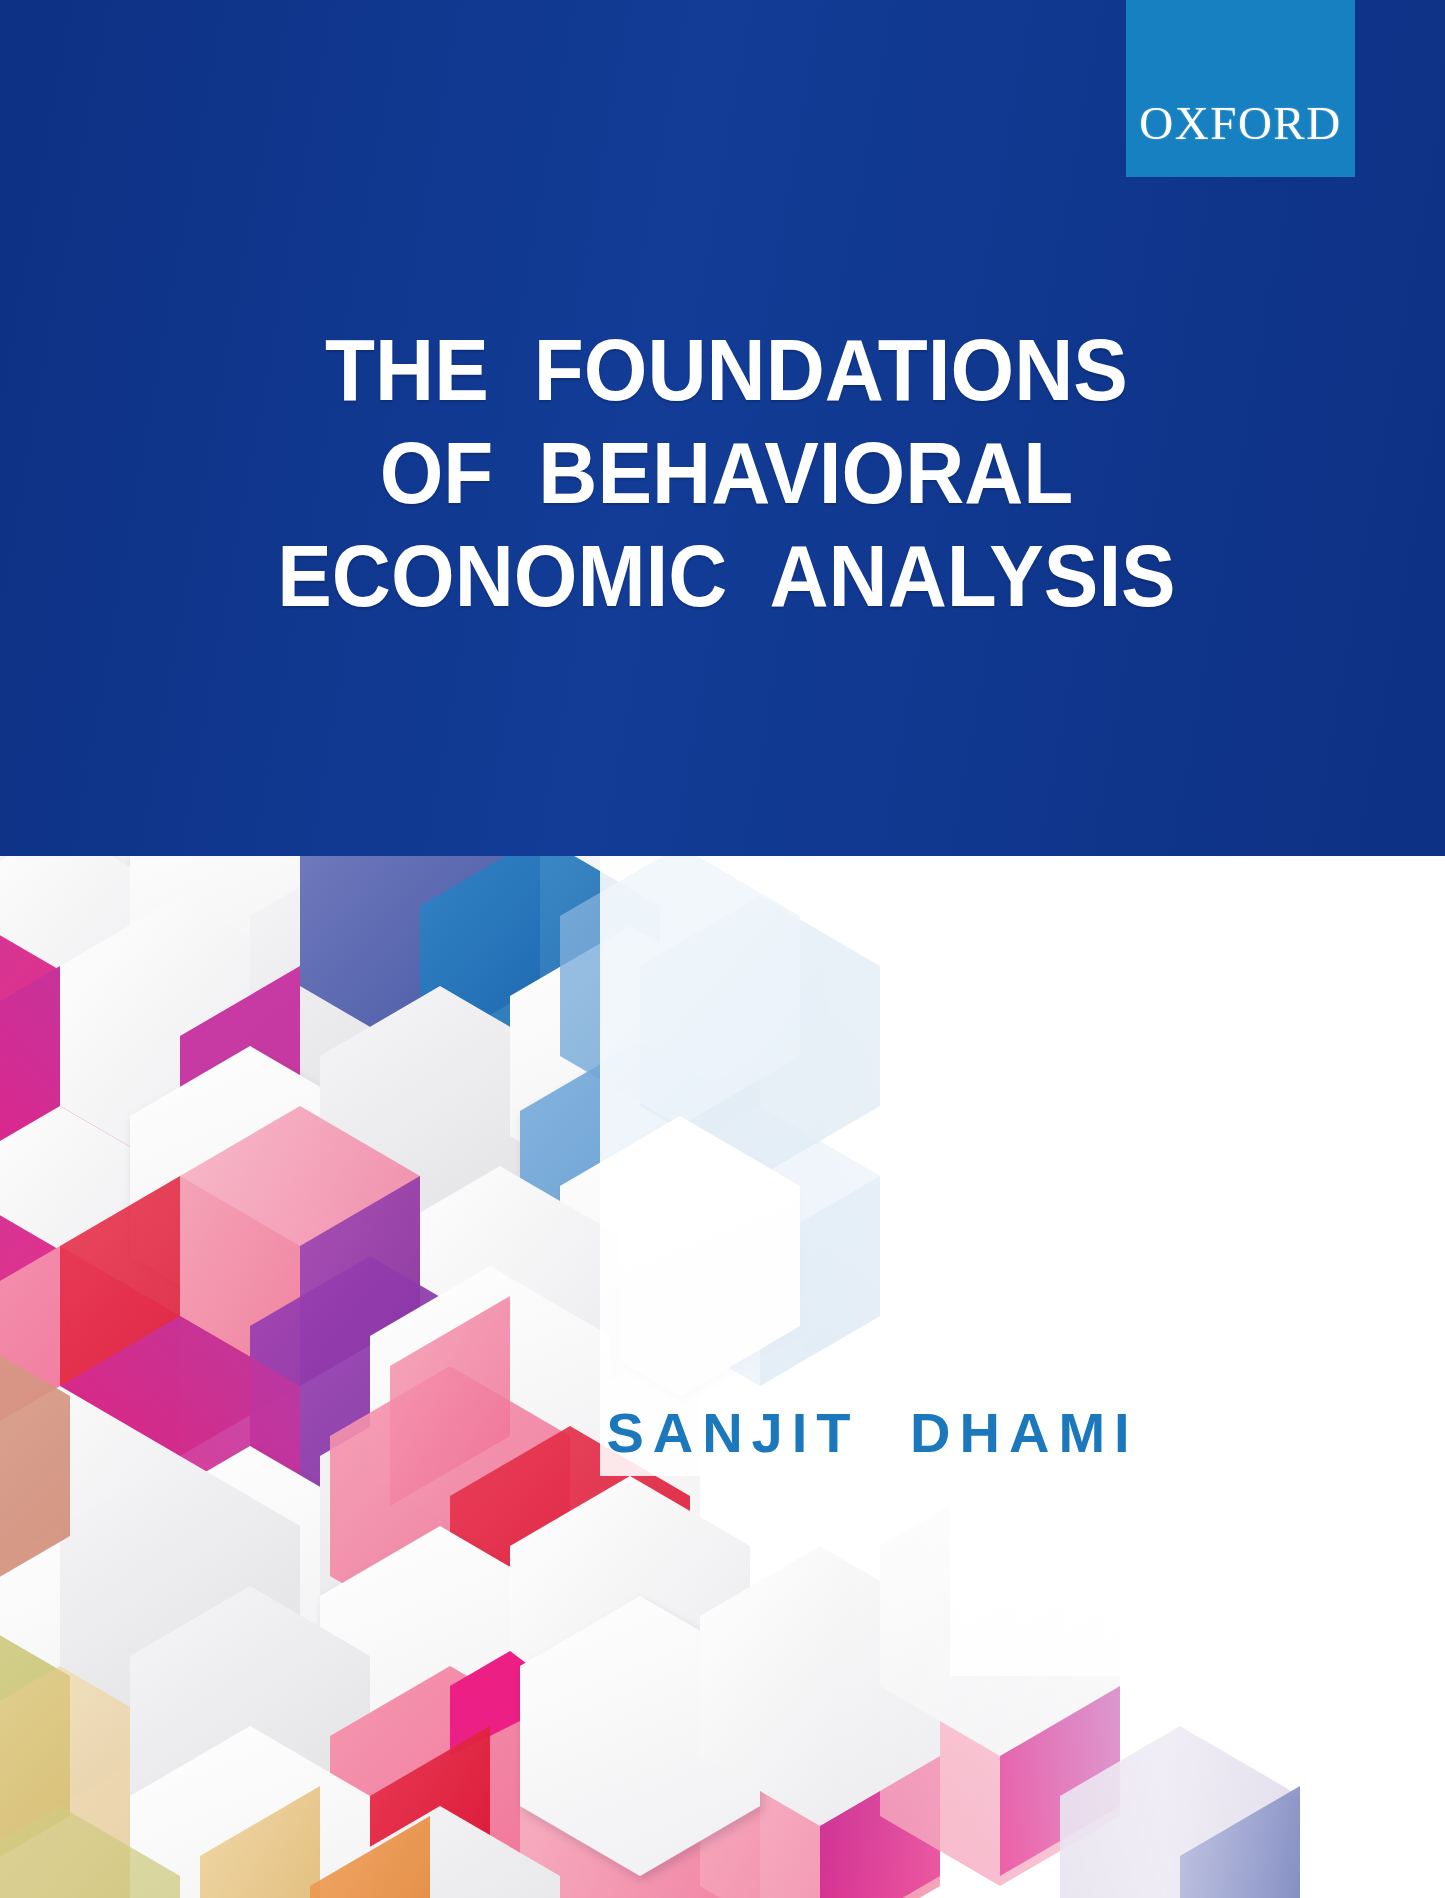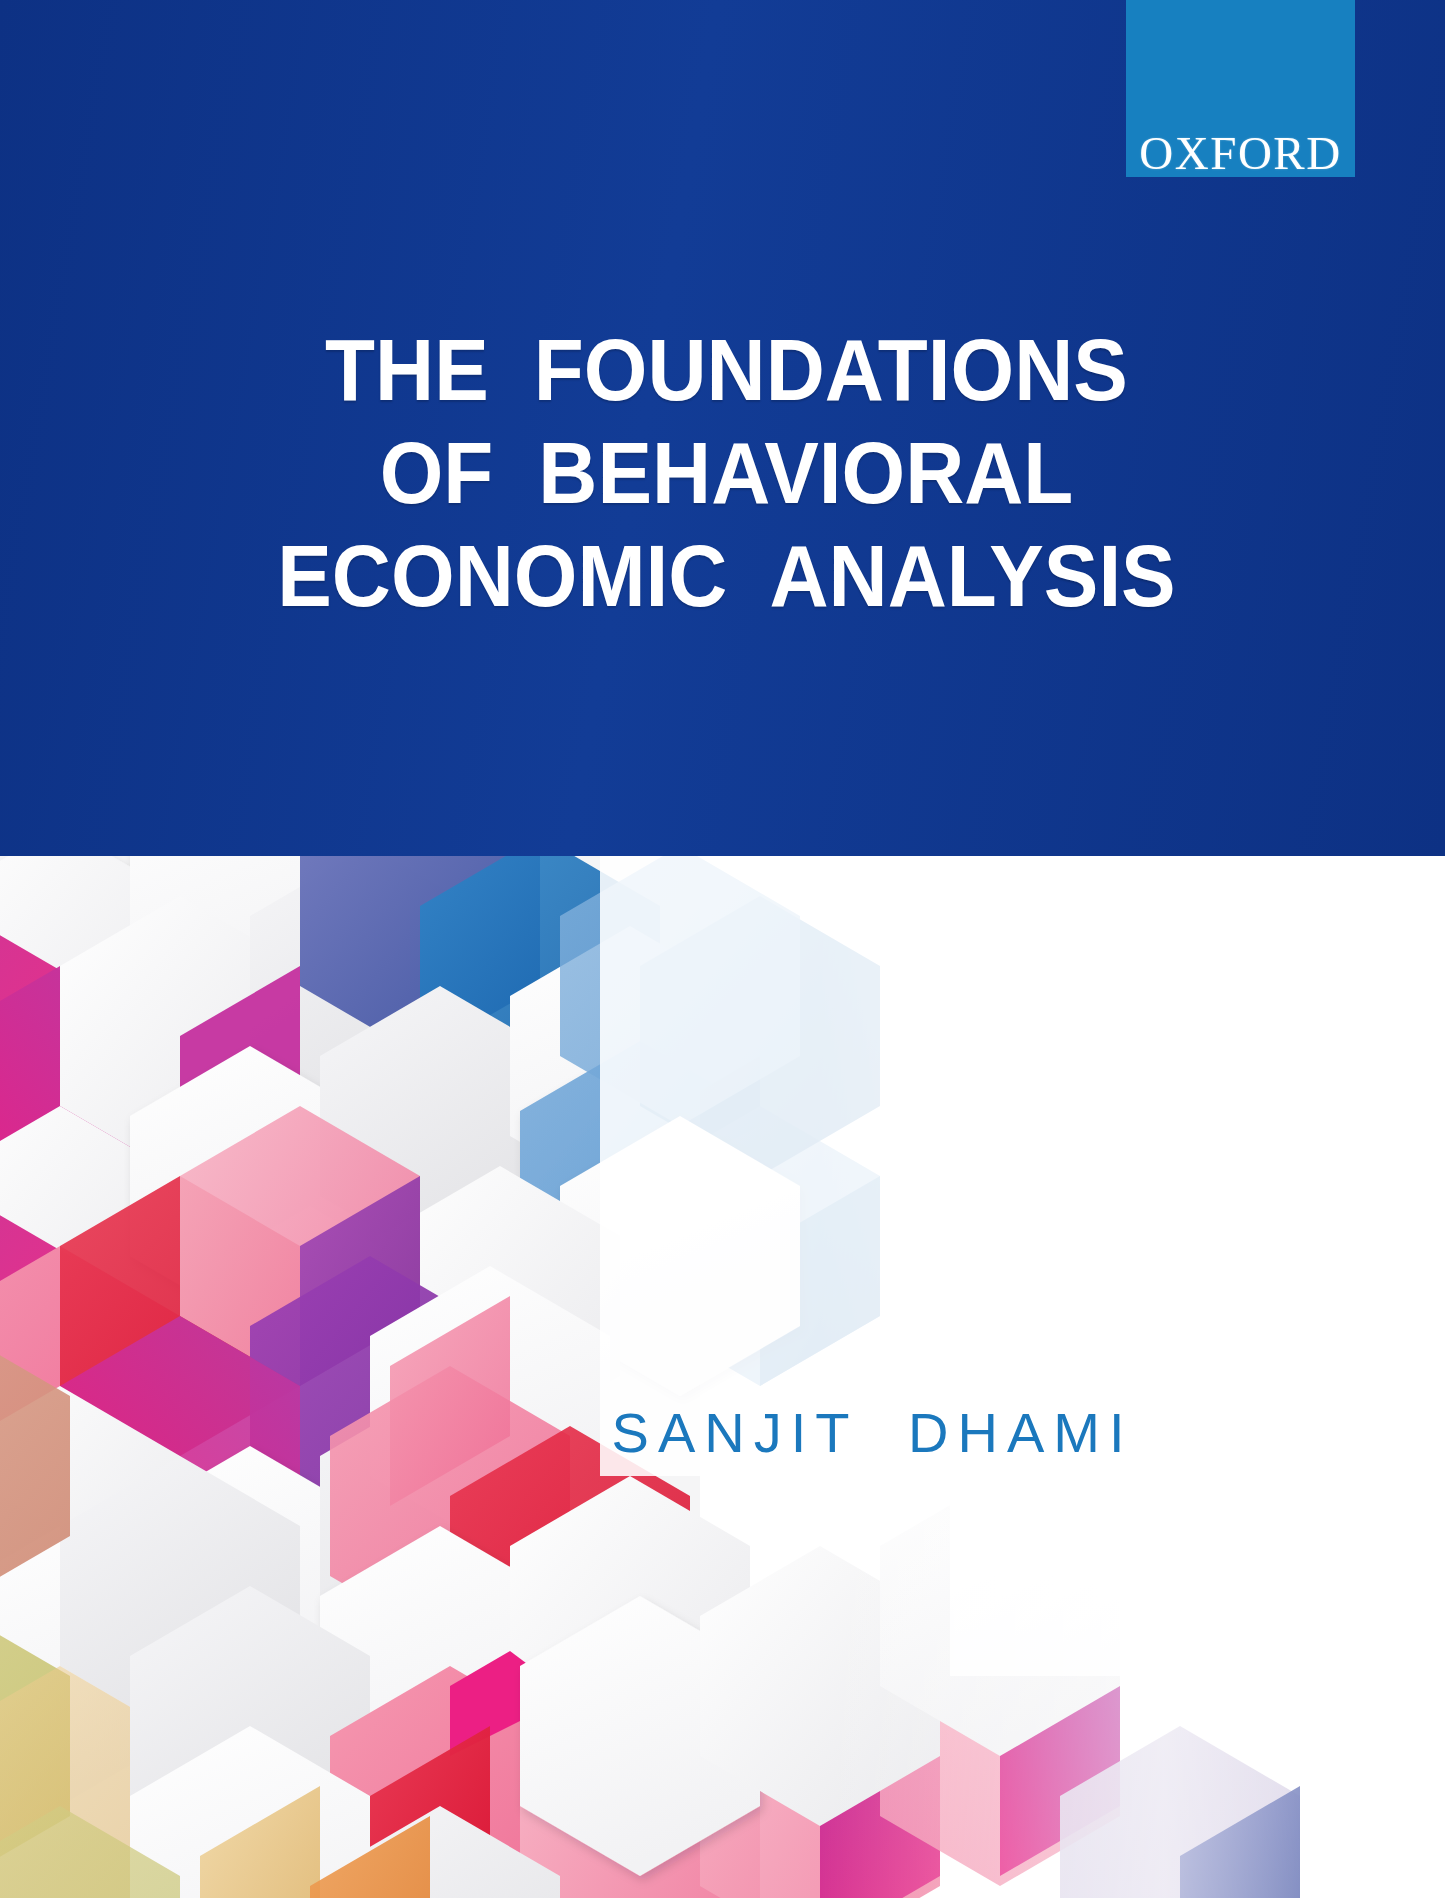--- a/index.html
+++ b/index.html
@@ -20,20 +20,21 @@
   
   .oxford-box{
     position:absolute;left:1126px;top:0;width:229px;height:177px;
     background:#1780c0;
     display:flex;align-items:flex-end;justify-content:center;
   }
   .oxford-text{
     font-family:"Liberation Serif","DejaVu Serif",serif;
     color:#ffffff;font-size:47px;line-height:1;
     letter-spacing:1.5px;
+    padding-bottom:30px;
     white-space:nowrap;
     text-shadow:0 0 2px rgba(255,255,255,.35);
   }
 
   
   .title-block{
     position:absolute;left:4px;top:318px;width:1445px;
     text-align:center;
   }
   .title-line{
@@ -61,21 +62,21 @@
   
   .author{
     position:absolute;left:0;top:1400px;width:1445px;
     text-align:center;
     pointer-events:none;
   }
   .author-name{
     display:inline-block;
     color:#1b78bd;
     font-family:"Liberation Sans",sans-serif;
-    font-weight:normal;
+    font-weight:bold;
     font-size:56px;
     letter-spacing:9px;
     word-spacing:26px;
     white-space:nowrap;
     margin-left:300px;
   }
 </style>
 </head>
 <body>
 

